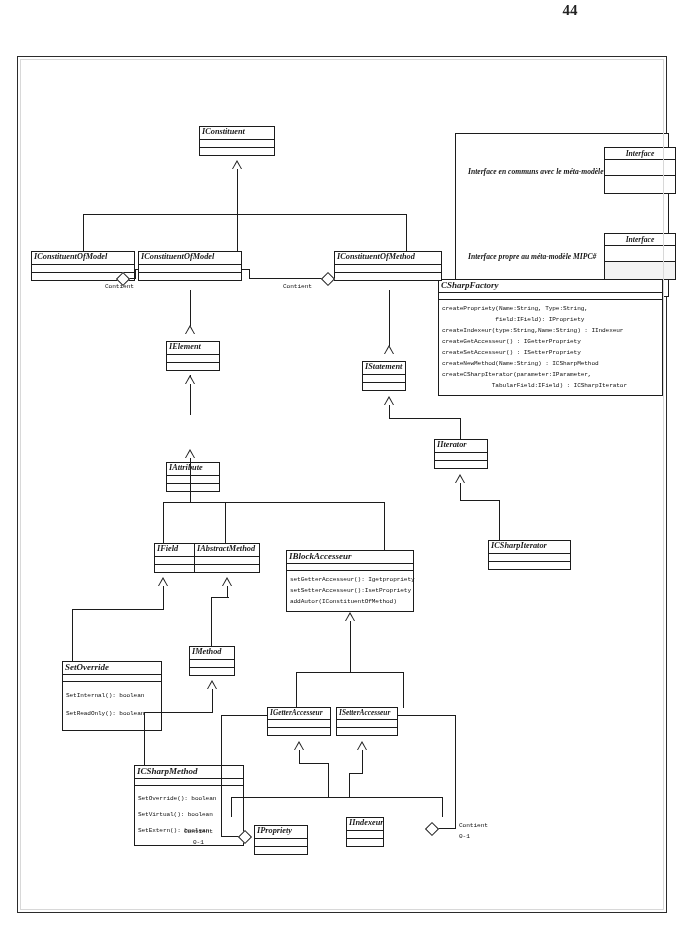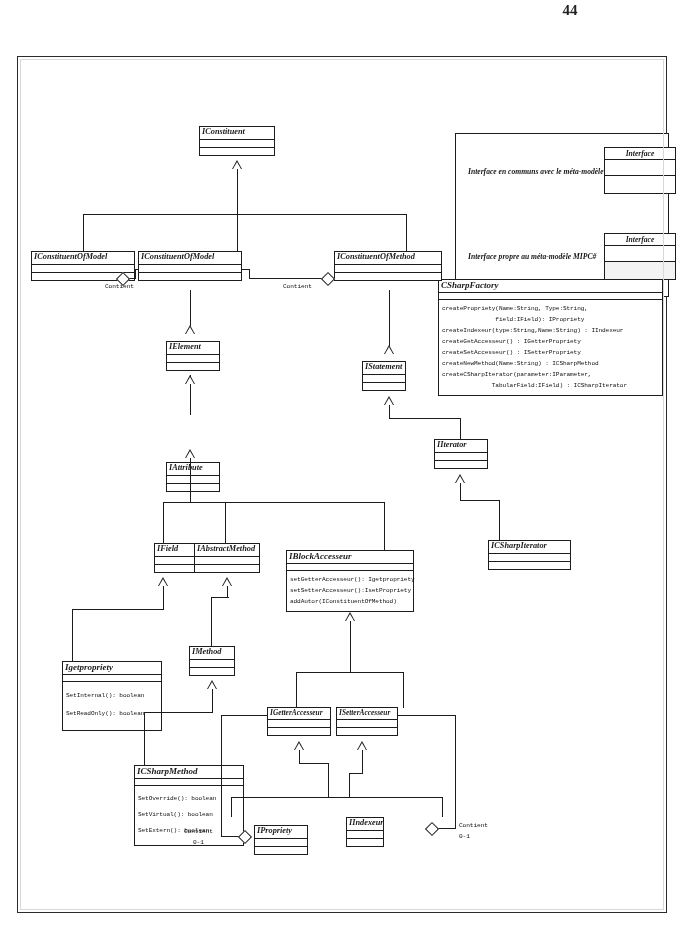--- a/index.html
+++ b/index.html
@@ -254,21 +254,21 @@
 
     <div class="tri-wrap" style="left:140px;top:520px;">
       <div class="tri-out"></div>
         <div class="tri-in"></div>
     </div>
     <div class="ln v" style="left:145px;top:529px;height:24px;"></div>
     <div class="ln h" style="left:54px;top:552px;width:92px;"></div>
     <div class="ln v" style="left:54px;top:552px;height:54px;"></div>
 
     <div class="cls big" style="left:44px;top:604px;width:100px;">
-      <div class="name">Igetpropriety</div>
+      <div class="name">SetOverride</div>
       <div class="attrs"></div>
       <div class="ops" style="padding:5px 0 7px;">
         <div class="mline" style="line-height:18px;">SetInternal(): boolean</div>
         <div class="mline" style="line-height:18px;">SetReadOnly(): boolean</div>
       </div>
     </div>
 
     <div class="tri-wrap" style="left:204px;top:520px;">
       <div class="tri-out"></div>
         <div class="tri-in"></div>

